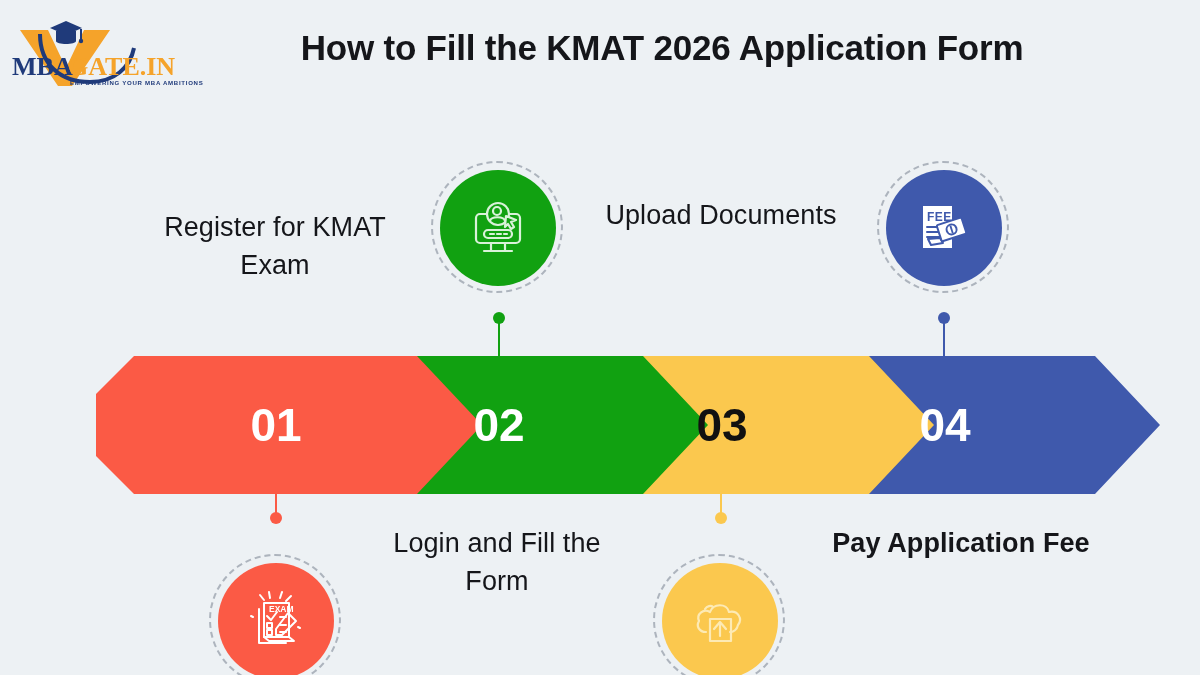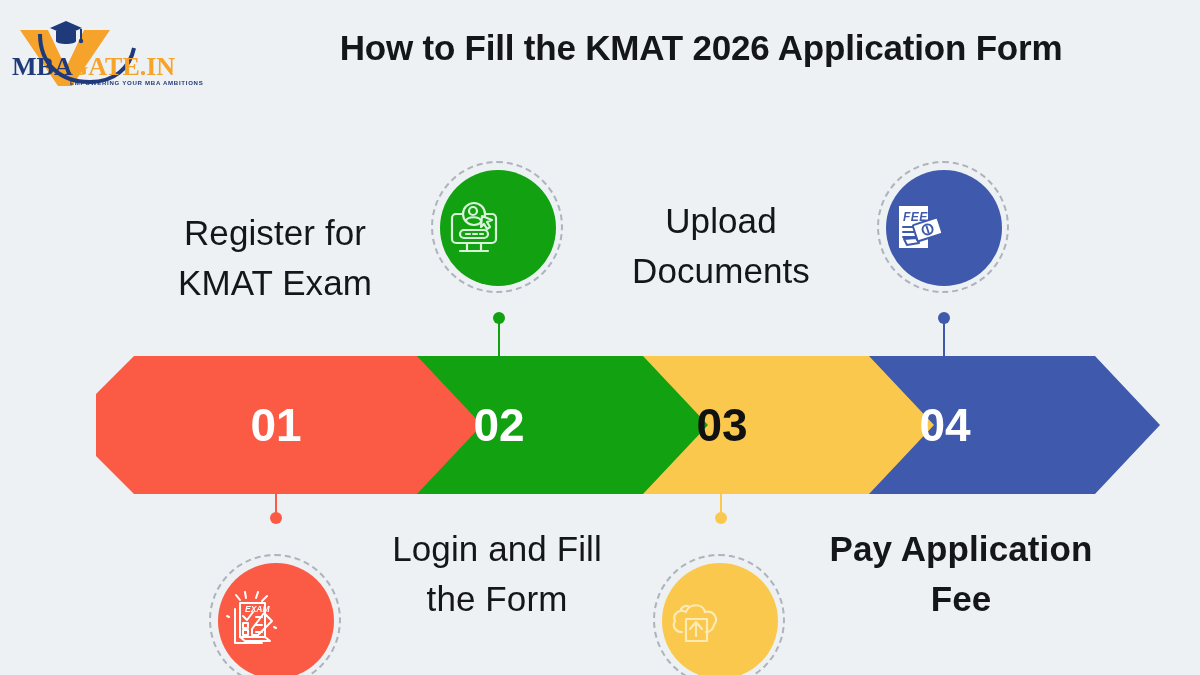--- a/index.html
+++ b/index.html
@@ -53,40 +53,39 @@
     font-family: "Liberation Sans", sans-serif;
     font-weight: bold;
     font-size: 46px;
   }
 
   
   .step-label {
     position: absolute;
     text-align: center;
     font-family: "Liberation Sans", sans-serif;
-    font-size: 35px;
+    font-size: 27px;
     line-height: 1.42;
     color: #15161a;
     letter-spacing: 0.1px;
   }
   #label-1 { left: 150px; top: 208px; width: 250px; }
   #label-2 { left: 372px; top: 524px; width: 250px; }
   #label-3 { left: 600px; top: 196px; width: 242px; }
   #label-4 { left: 818px; top: 524px; width: 286px; font-weight: bold; }
 
   
   .medallion {
     position: absolute;
     width: 116px;
     height: 116px;
     border-radius: 50%;
     display: flex;
     align-items: center;
-    justify-content: flex-start;
-    font-style: italic;
+    justify-content: center;
   }
   .medallion .ring {
     position: absolute;
     left: -9px;
     top: -9px;
     width: 132px;
     height: 132px;
     border-radius: 50%;
     border: 2px dashed rgba(120,130,145,0.55);
     box-sizing: border-box;
@@ -149,21 +148,21 @@
       <path d="M6 11 L6 21 C6 25, 26 25, 26 21 L26 11" fill="#1f3a7a"></path>
       <path d="M31 9 L31 20" stroke="#1f3a7a" stroke-width="2"></path>
       <circle cx="31" cy="21" r="2.2" fill="#1f3a7a"></circle>
     </g>
     <text x="6" y="63" font-family="Liberation Serif, serif" font-weight="bold" font-size="26" fill="#1f3a7a">MBA</text>
     <text x="62" y="63" font-family="Liberation Serif, serif" font-weight="bold" font-size="26" fill="#f5a32a">GATE.IN</text>
     <text x="64" y="73" font-family="Liberation Sans, sans-serif" font-weight="bold" font-size="6.1" letter-spacing="0.7" fill="#1f3a7a">EMPOWERING YOUR MBA AMBITIONS</text>
   </svg>
 </div>
 
-<div id="title" style="color: rgb(21, 22, 26); margin-left: 39px;">How to Fill the KMAT 2026 Application Form</div>
+<div id="title" style="color: rgb(21, 22, 26);">How to Fill the KMAT 2026 Application Form</div>
 
 <div class="step-label" id="label-1">Register for KMAT Exam</div>
 <div class="step-label" id="label-2">Login and Fill the Form</div>
 <div class="step-label" id="label-3">Upload Documents</div>
 <div class="step-label" id="label-4">Pay Application Fee</div>
 
 <div id="band">
   <svg width="1200" height="170" viewBox="0 0 1200 170">
 
     <path id="arrow-4-shape" d="M812 16 L1095 16 L1160 85 L1095 154 L812 154 L877 85 Z" fill="#3F59AC"></path>

